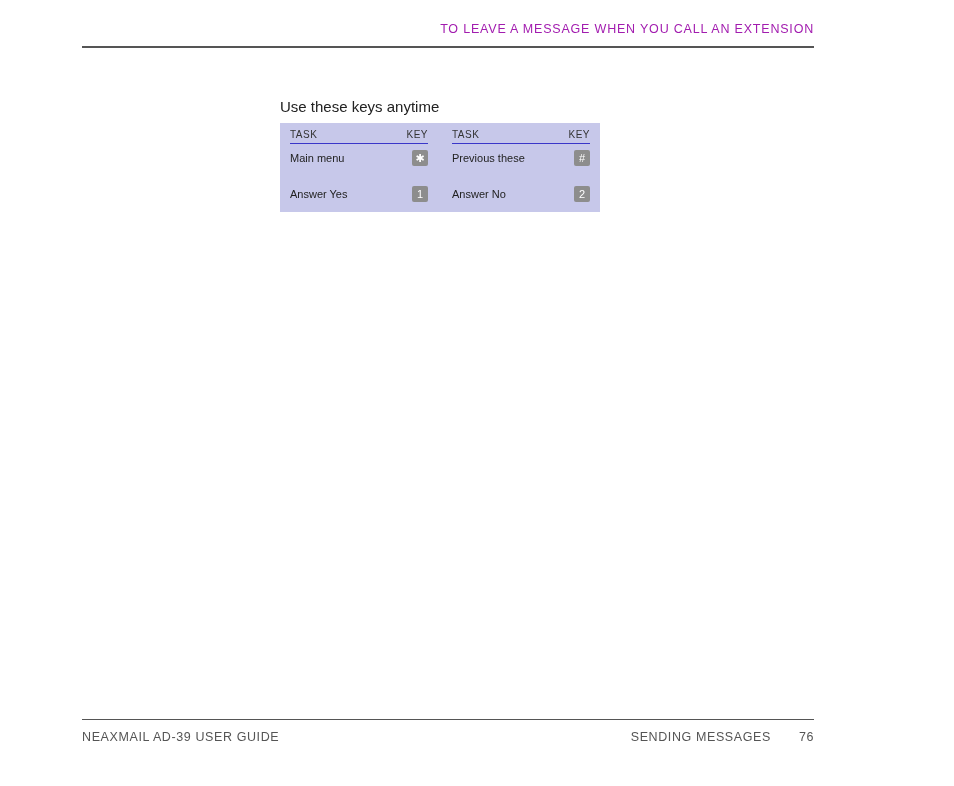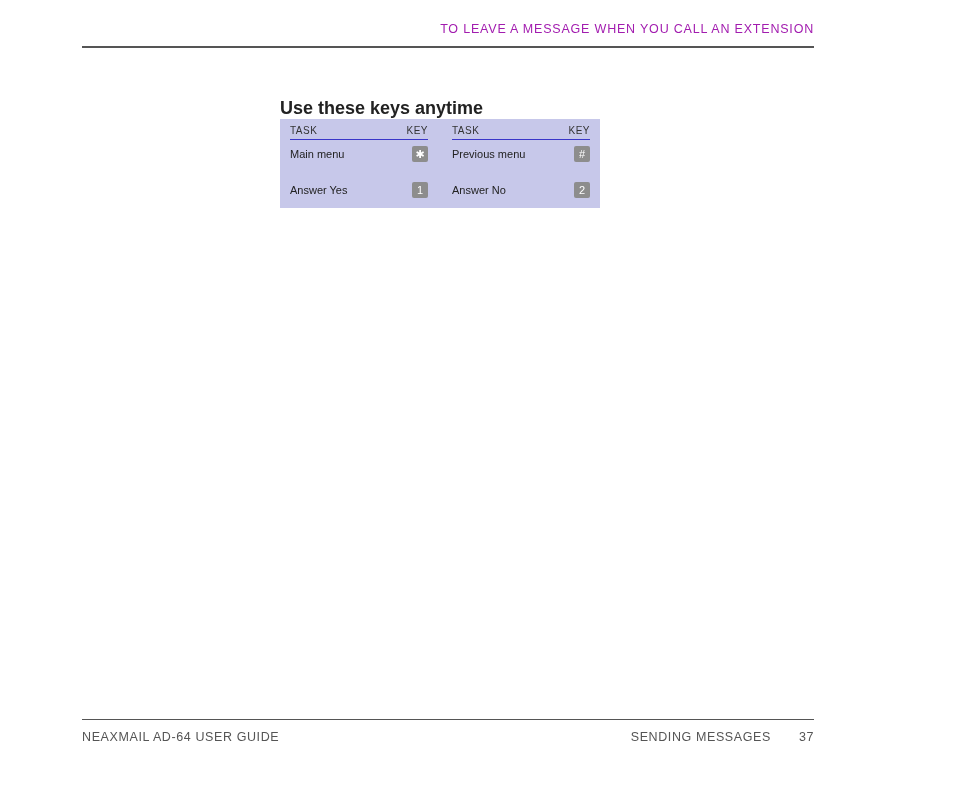--- a/index.html
+++ b/index.html
@@ -29,23 +29,24 @@
   .hr-top {
     border: none;
     border-top: 2px solid #555;
     margin-bottom: 50px;
   }
   .content {
     margin-left: 198px;
     width: 320px;
   }
   .section-title {
-    font-size: 18px;
-    font-weight: 700;
+    font-size: 15px;
+    font-weight: 400;
     color: #222;
+    margin-bottom: 8px;
   }
   .key-table {
     background: #c7c8ea;
     padding: 6px 10px 8px 10px;
     display: flex;
     gap: 24px;
   }
   .key-col {
     flex: 1;
     display: flex;
@@ -127,34 +128,34 @@
           <span class="keycap">1</span>
         </div>
       </div>
 
       <div class="key-col">
         <div class="col-head">
           <span>TASK</span>
           <span>KEY</span>
         </div>
         <div class="key-row">
-          <span>Previous menu</span>
+          <span>Previous these</span>
           <span class="keycap">#</span>
         </div>
         <div class="key-row">
           <span>Answer No</span>
           <span class="keycap">2</span>
         </div>
       </div>
     </div>
   </div>
 
   <div class="footer">
     <hr class="hr-bottom">
     <div class="footer-row">
-      <span>NEAXMAIL AD-64 USER GUIDE</span>
+      <span>NEAXMAIL AD-39 USER GUIDE</span>
       <span class="footer-right">
         <span>SENDING MESSAGES</span>
-        <span>37</span>
+        <span>76</span>
       </span>
     </div>
   </div>
 </div>
 
 </body></html>

